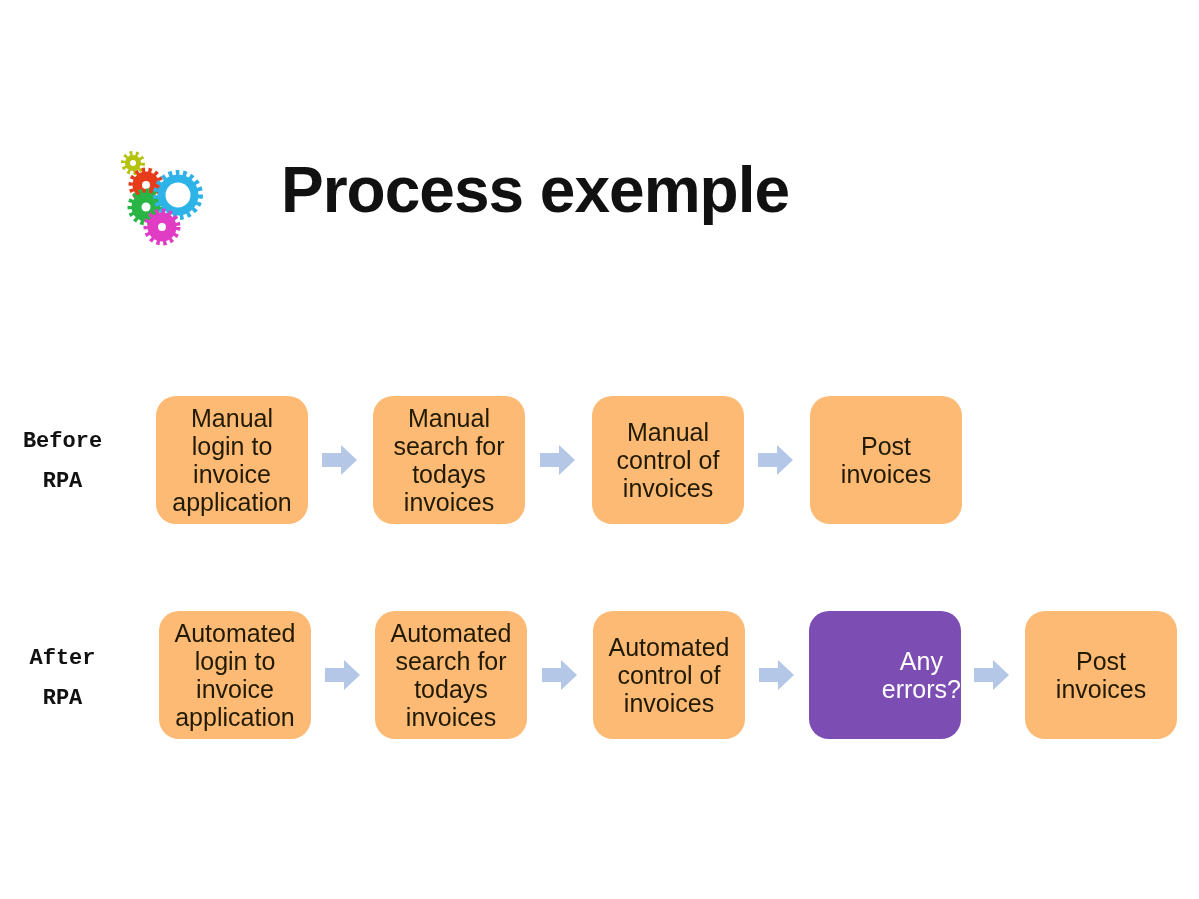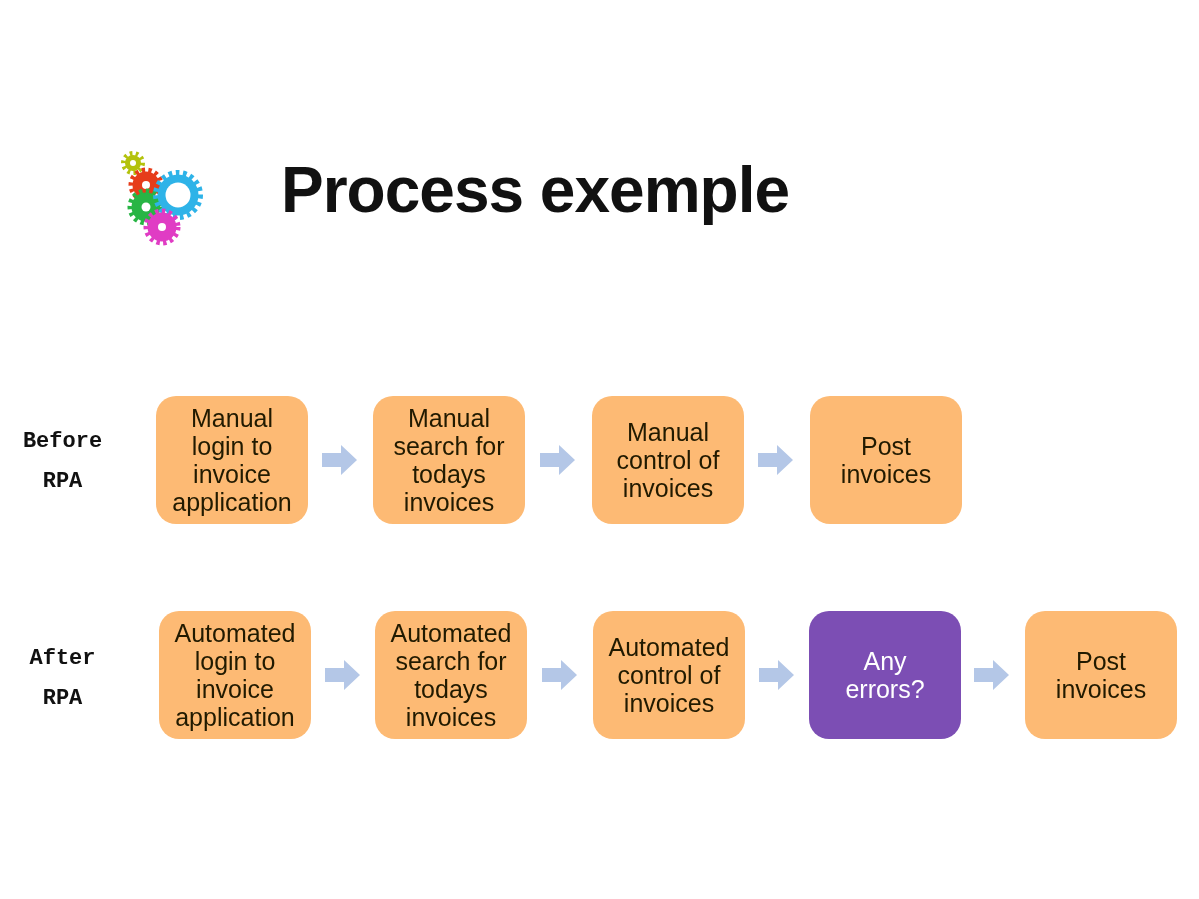--- a/index.html
+++ b/index.html
@@ -167,21 +167,21 @@
     <polygon points="0,11 19,11 19,3 35,18 19,33 19,25 0,25" fill="#B4C7E7"></polygon>
   </svg>
   <div class="step" style="left:593px; top:611px;">
     <span>Automated
 control of
 invoices</span>
   </div>
   <svg class="arrow" style="left:759px; top:657px;" viewBox="0 0 36 36">
     <polygon points="0,11 19,11 19,3 35,18 19,33 19,25 0,25" fill="#B4C7E7"></polygon>
   </svg>
-  <div class="step decision" style="left:809px; top:611px;">
+  <div class="step decision" style="left:809px; top:611px;justify-content:flex-end;">
     <span>Any
 errors?</span>
   </div>
   <svg class="arrow" style="left:974px; top:657px;" viewBox="0 0 36 36">
     <polygon points="0,11 19,11 19,3 35,18 19,33 19,25 0,25" fill="#B4C7E7"></polygon>
   </svg>
   <div class="step" style="left:1025px; top:611px;">
     <span>Post
 invoices</span>
   </div>

